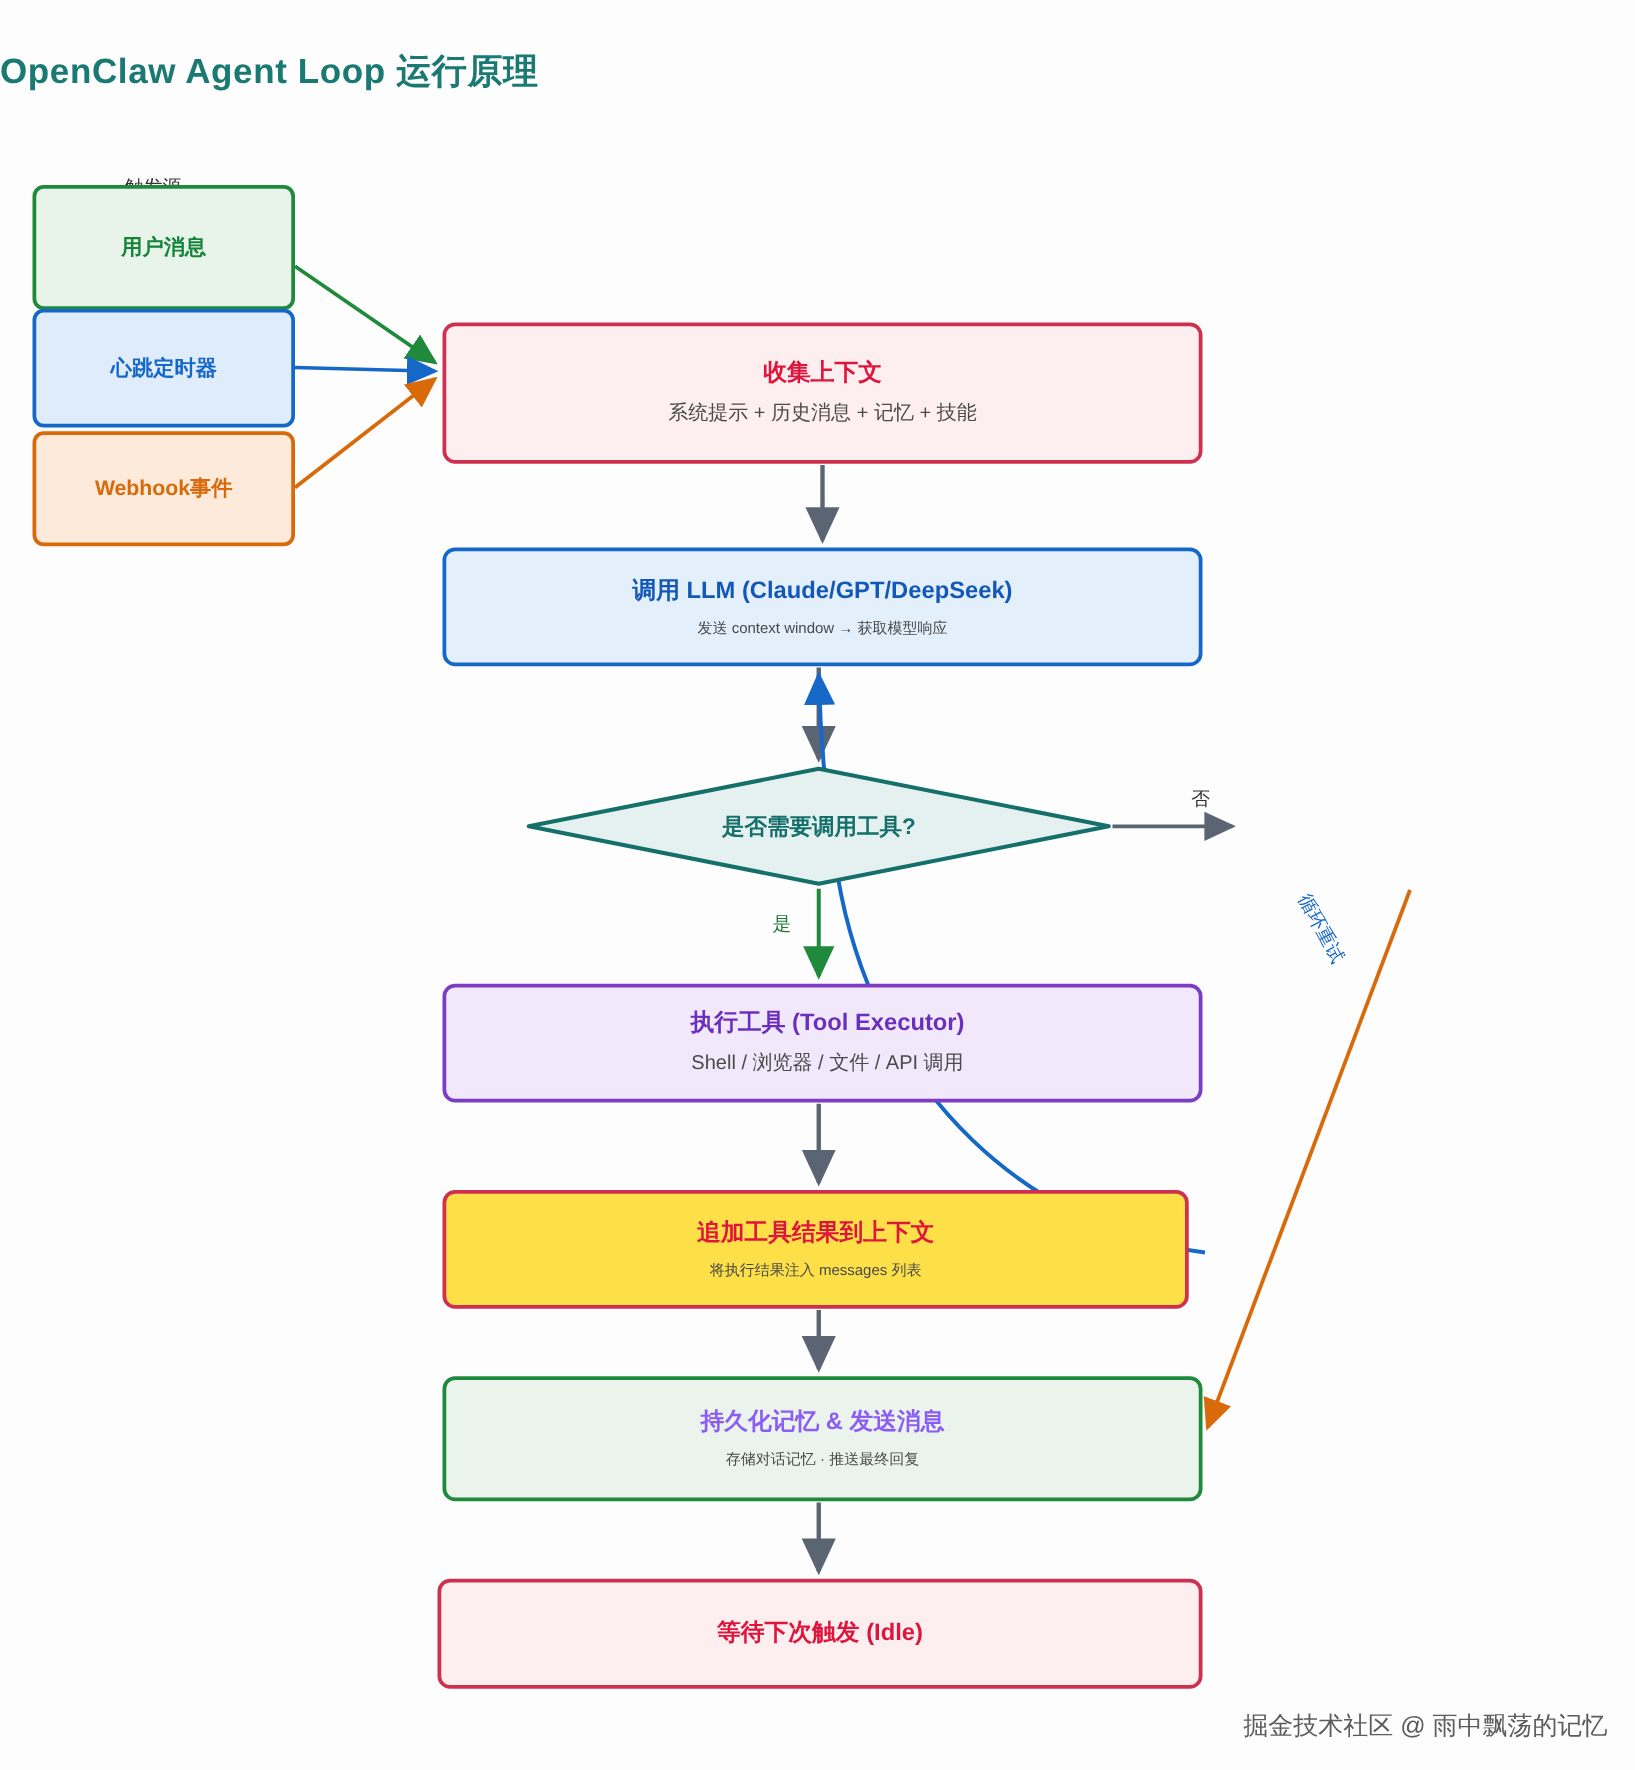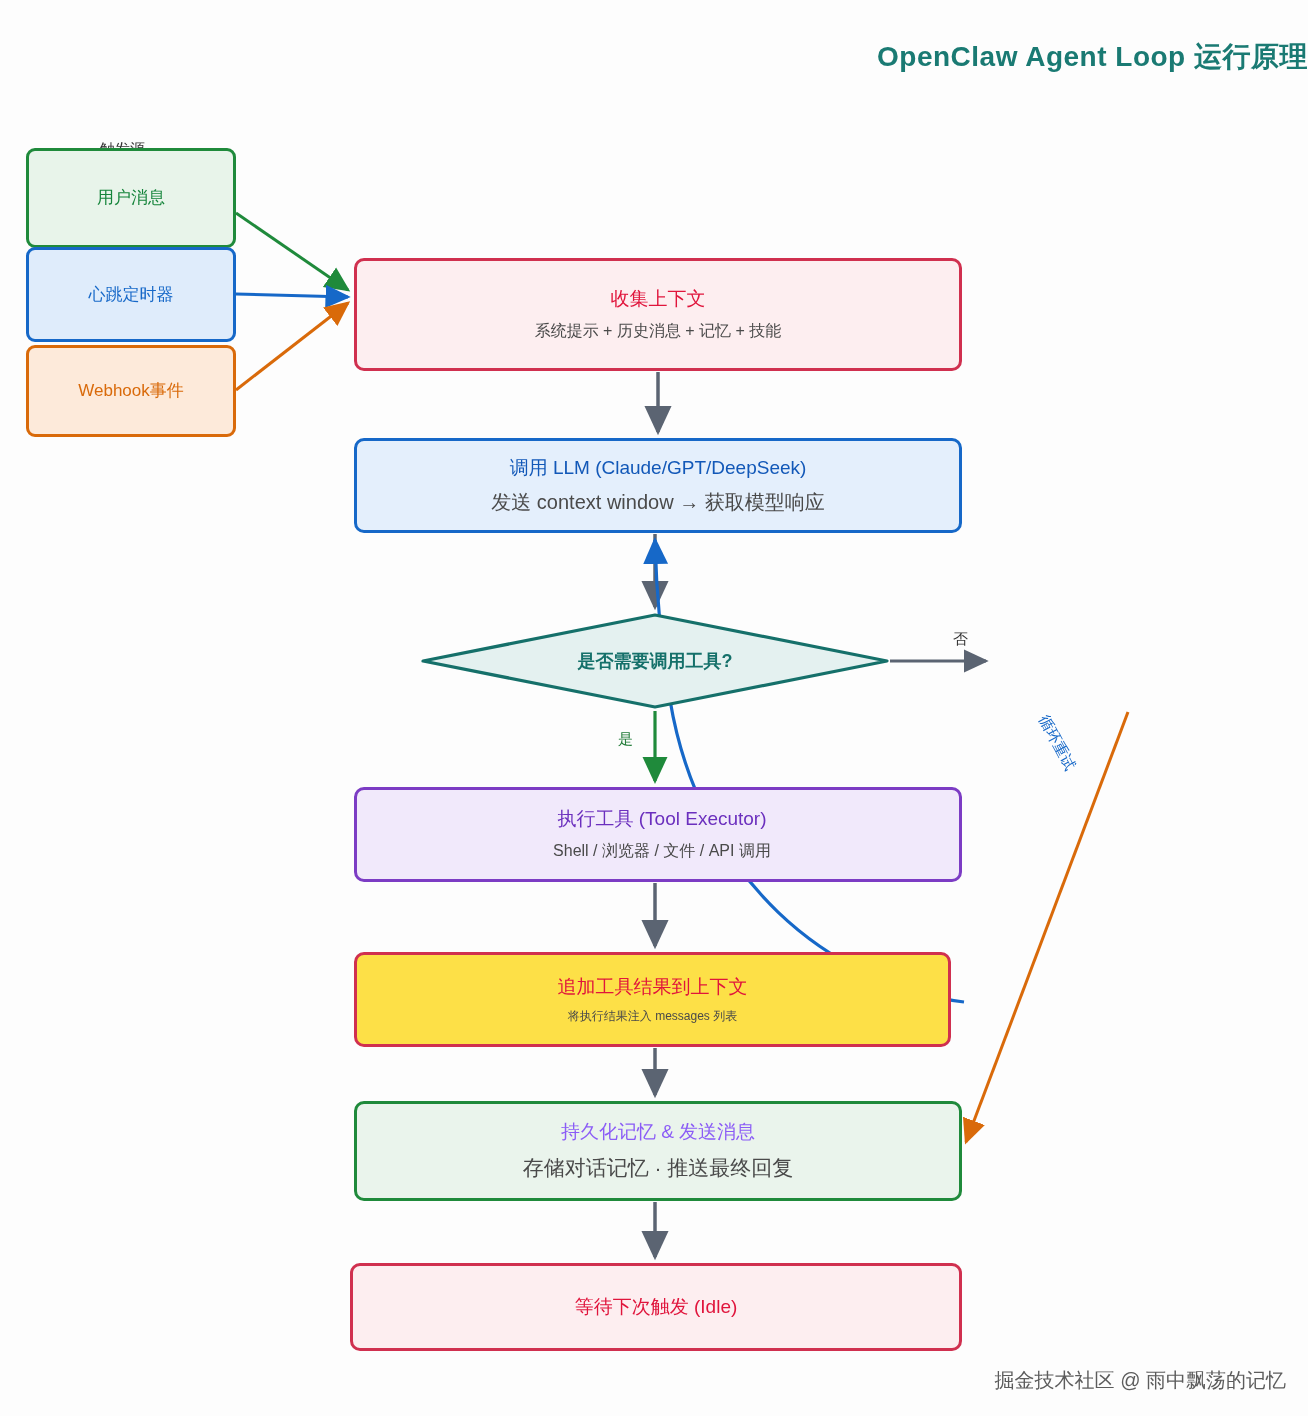--- a/index.html
+++ b/index.html
@@ -14,21 +14,21 @@
     height: 1416px;
     background: #fdfdfd;
     overflow: hidden;
   }
 
   
   #diagram-title {
     position: absolute;
     left: 0; top: 38px;
     width: 1308px;
-    text-align: right;
+    text-align: left;
     font-size: 28px;
     font-weight: bold;
     color: #1a7a73;
     letter-spacing: 0.5px;
     white-space: nowrap;
   }
 
   
   #edges {
     position: absolute;
@@ -43,21 +43,21 @@
     border-radius: 10px;
     border-style: solid;
     display: flex;
     flex-direction: column;
     align-items: center;
     justify-content: center;
     text-align: center;
     padding: 6px 10px;
   }
   .node .title {
-    font-weight: normal;
+    font-weight: bold;
     line-height: 1.25;
     white-space: nowrap;
   }
   .node .sub {
     color: #4a4a4a;
     font-weight: normal;
     line-height: 1.3;
     white-space: nowrap;
     margin-top: 10px;
   }
@@ -101,21 +101,21 @@
     border-color: #d0304f; background: #fdeef0;
   }
   #node-collect-context .title { color: #e0153c; font-size: 19px; }
   #node-collect-context .sub { font-size: 16px; }
 
   #node-call-llm {
     left: 354px; top: 438px; width: 608px; height: 95px;
     border-color: #1668c8; background: #e4effc;
   }
   #node-call-llm .title { color: #1258b8; font-size: 19px; }
-  #node-call-llm .sub { font-size: 20px; }
+  #node-call-llm .sub { font-size: 12px; }
 
   
   #node-decision {
     position: absolute;
     left: 420px; top: 612px; width: 470px; height: 98px;
   }
   #node-decision svg { position: absolute; left: 0; top: 0; }
   #node-decision .dtext {
     position: absolute;
     left: 0; top: 0; width: 470px; height: 98px;
@@ -143,21 +143,21 @@
     border-color: #d0304f; background: #fde047;
   }
   #node-append-result .title { color: #e0153c; font-size: 19px; }
   #node-append-result .sub { font-size: 12px; }
 
   #node-persist-memory {
     left: 354px; top: 1101px; width: 608px; height: 100px;
     border-color: #1f8a3b; background: #eaf4ec;
   }
   #node-persist-memory .title { color: #8b5cf6; font-size: 19px; }
-  #node-persist-memory .sub { font-size: 21px; text-align: right; }
+  #node-persist-memory .sub { font-size: 12px; text-align: right; }
 
   #node-idle {
     left: 350px; top: 1263px; width: 612px; height: 88px;
     border-color: #d0304f; background: #fdeef0;
   }
   #node-idle .title { color: #e0153c; font-size: 19px; }
 
   
   .edge-label {
     position: absolute;

